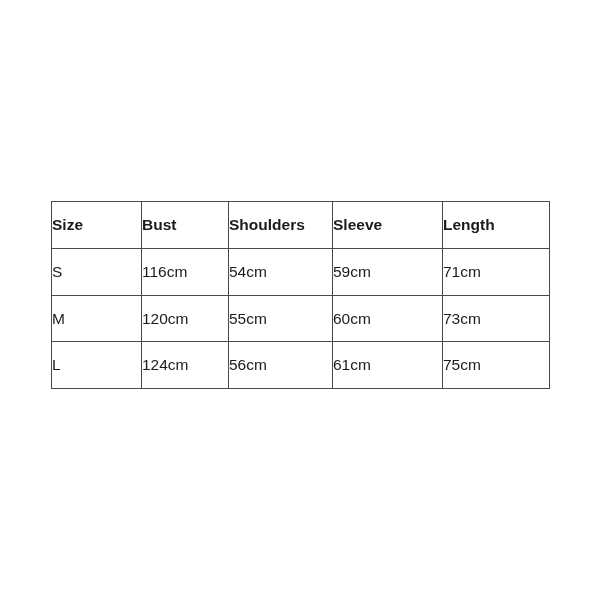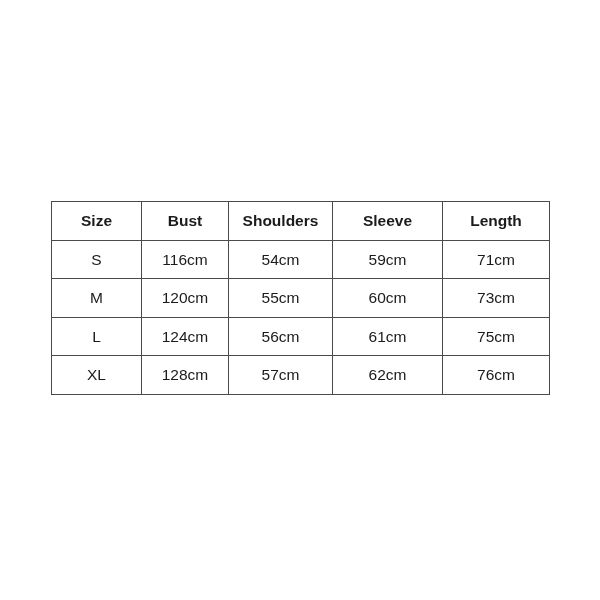--- a/index.html
+++ b/index.html
@@ -27,21 +27,20 @@
     width: 498px;
     height: 188px;
     border-collapse: collapse;
     table-layout: fixed;
     background: #ffffff;
     border: 1px solid #6e6e6e;
   }
 
   table.size-chart td {
     border: 1px solid #4a4a4a;
-    text-align: center;
     vertical-align: middle;
     color: #1b1b1b;
     padding: 0;
     height: 37.5px;
     line-height: 1;
     white-space: nowrap;
   }
 
   table.size-chart tr.header-row td {
     font-weight: bold;
@@ -94,22 +93,15 @@
         <td>60cm</td>
         <td>73cm</td>
       </tr>
       <tr class="data-row">
         <td>L</td>
         <td>124cm</td>
         <td>56cm</td>
         <td>61cm</td>
         <td>75cm</td>
       </tr>
-      <tr class="data-row">
-        <td>XL</td>
-        <td>128cm</td>
-        <td>57cm</td>
-        <td>62cm</td>
-        <td>76cm</td>
-      </tr>
     </tbody>
   </table>
 </div>
 
 </body></html>

